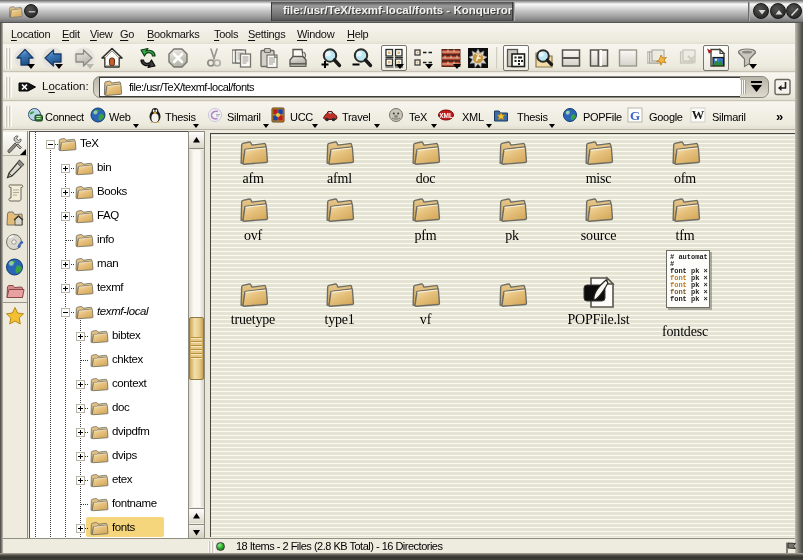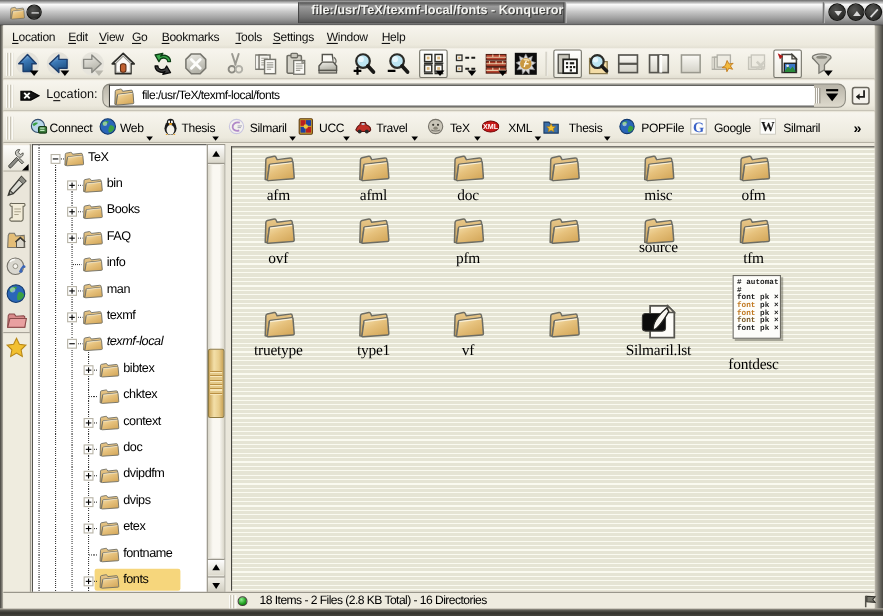--- a/index.html
+++ b/index.html
@@ -638,24 +638,25 @@
 <div class="ab" style="left:113px;top:60px"><svg width="31" height="30" viewBox="0 0 32 30">
         <use href="#folder"></use>
       </svg></div>
 <div class="ab" style="left:199px;top:60px"><svg width="31" height="30" viewBox="0 0 32 30">
         <use href="#folder"></use>
       </svg></div>
 <div class="ilabel" style="left:154.5px;top:94px">pfm</div>
 <div class="ab" style="left:285.5px;top:60px"><svg width="31" height="30" viewBox="0 0 32 30">
         <use href="#folder"></use>
       </svg></div>
+<div class="ilabel" style="left:241px;top:94px">pk</div>
 <div class="ab" style="left:372px;top:60px"><svg width="31" height="30" viewBox="0 0 32 30">
         <use href="#folder"></use>
       </svg></div>
-<div class="ilabel" style="left:327.5px;top:84px">source</div>
+<div class="ilabel" style="left:327.5px;top:94px">source</div>
 <div class="ab" style="left:458.5px;top:60px"><svg width="31" height="30" viewBox="0 0 32 30">
         <use href="#folder"></use>
       </svg></div>
 <div class="ilabel" style="left:414px;top:94px">tfm</div>
 <div class="ab" style="left:26.5px;top:145px"><svg width="31" height="30" viewBox="0 0 32 30">
         <use href="#folder"></use>
       </svg></div>
 <div class="ilabel" style="left:-18px;top:178px">truetype</div>
 <div class="ab" style="left:113px;top:145px"><svg width="31" height="30" viewBox="0 0 32 30">
         <use href="#folder"></use>
@@ -667,21 +668,21 @@
 <div class="ilabel" style="left:154.5px;top:178px">vf</div>
 <div class="ab" style="left:285.5px;top:145px"><svg width="31" height="30" viewBox="0 0 32 30">
         <use href="#folder"></use>
       </svg></div>
 <div class="ab" style="left:370px;top:140px"><svg width="36" height="36">
 <path d="M10,4 L26,4 L32,10 L32,33 L10,33 Z" fill="#fdfcf8" stroke="#55544e" stroke-width="1.6"></path>
 <path d="M26,4 L26,10 L32,10 Z" fill="#e8e2d2" stroke="#55544e" stroke-width="1.4"></path>
 <rect x="3" y="11" width="21" height="16" rx="3" fill="#0c0c0c" stroke="#3a3a36" stroke-width="1"></rect>
 <path d="M25,6 C18,12 12,20 13,26 C17,25 23,16 27,9 Z" fill="#f8f6f0" stroke="#23231f" stroke-width="1.2"></path>
 </svg></div>
-<div class="ilabel" style="left:327.5px;top:178px">Silmaril.lst</div>
+<div class="ilabel" style="left:327.5px;top:178px">POPFile.lst</div>
 <div class="ab" style="left:455px;top:116px;width:44px;height:58px;background:#fdfdfa;border:1px solid #6d6c64;box-shadow:2px 2px 0 rgba(90,90,80,0.45);font-family:'Liberation Mono',monospace;font-size:7px;line-height:7px;color:#1c1c1c;font-weight:bold;overflow:hidden">
       <div style="position:absolute;left:3px;top:3px;white-space:pre"># automat</div>
       <div style="position:absolute;left:3px;top:10px;white-space:pre">#</div>
       <div style="position:absolute;left:3px;top:17px;white-space:pre">font pk ×</div>
       <div style="position:absolute;left:3px;top:24px;white-space:pre"><span style="color:#c07820">font</span> pk ×</div>
       <div style="position:absolute;left:3px;top:31px;white-space:pre"><span style="color:#c07820">font</span> pk ×</div>
       <div style="position:absolute;left:3px;top:38px;white-space:pre"><span style="color:#7a5a28">font</span> pk ×</div>
       <div style="position:absolute;left:3px;top:45px;white-space:pre">font pk ×</div>
     </div>
 <div class="ilabel" style="left:414px;top:190px">fontdesc</div>

